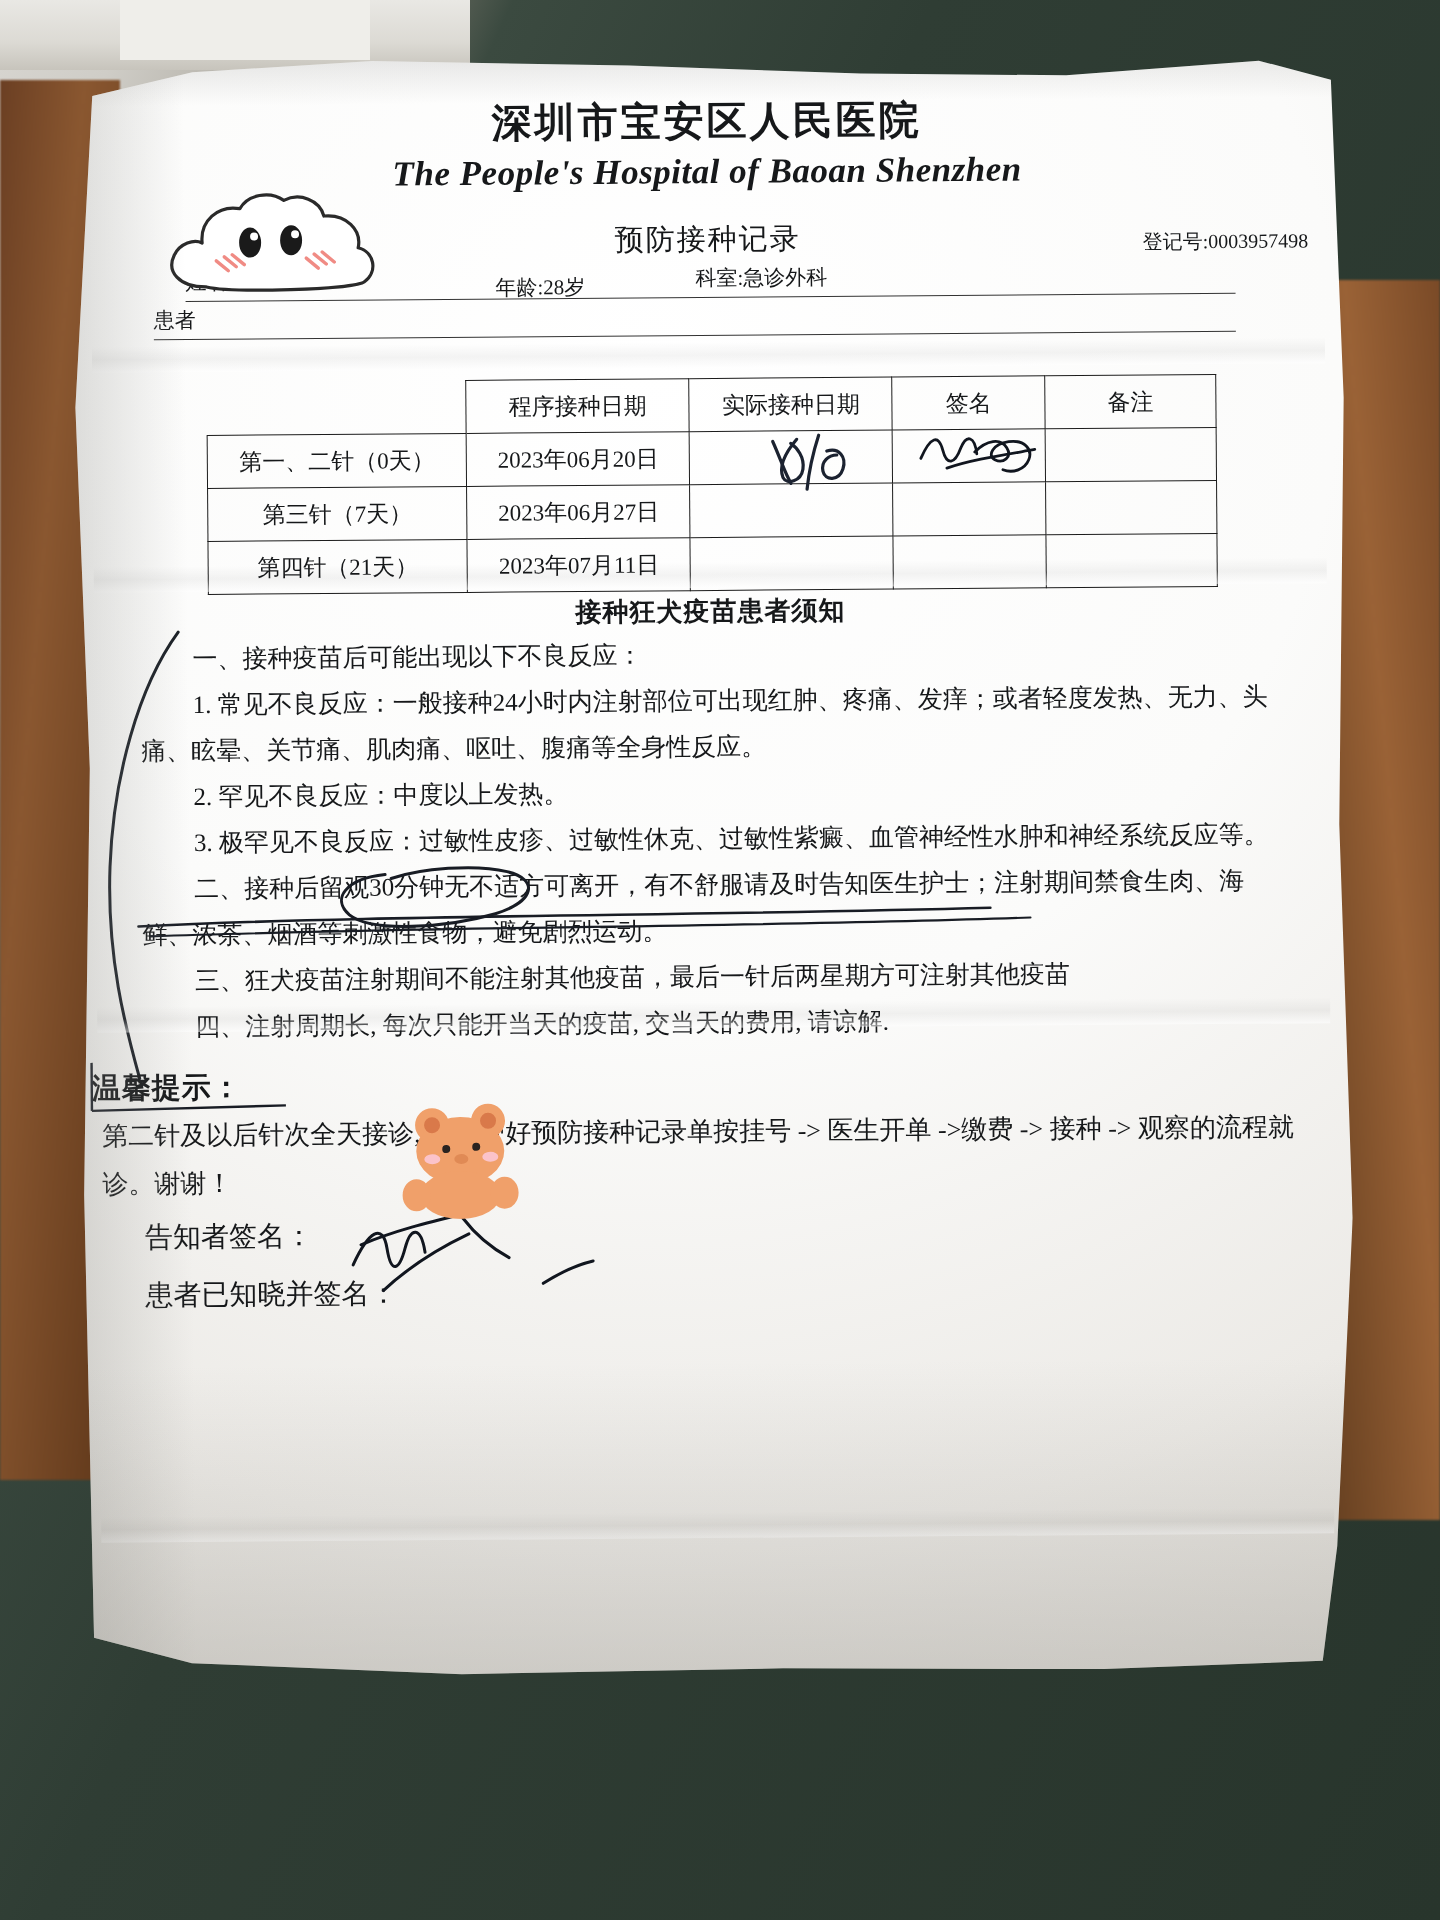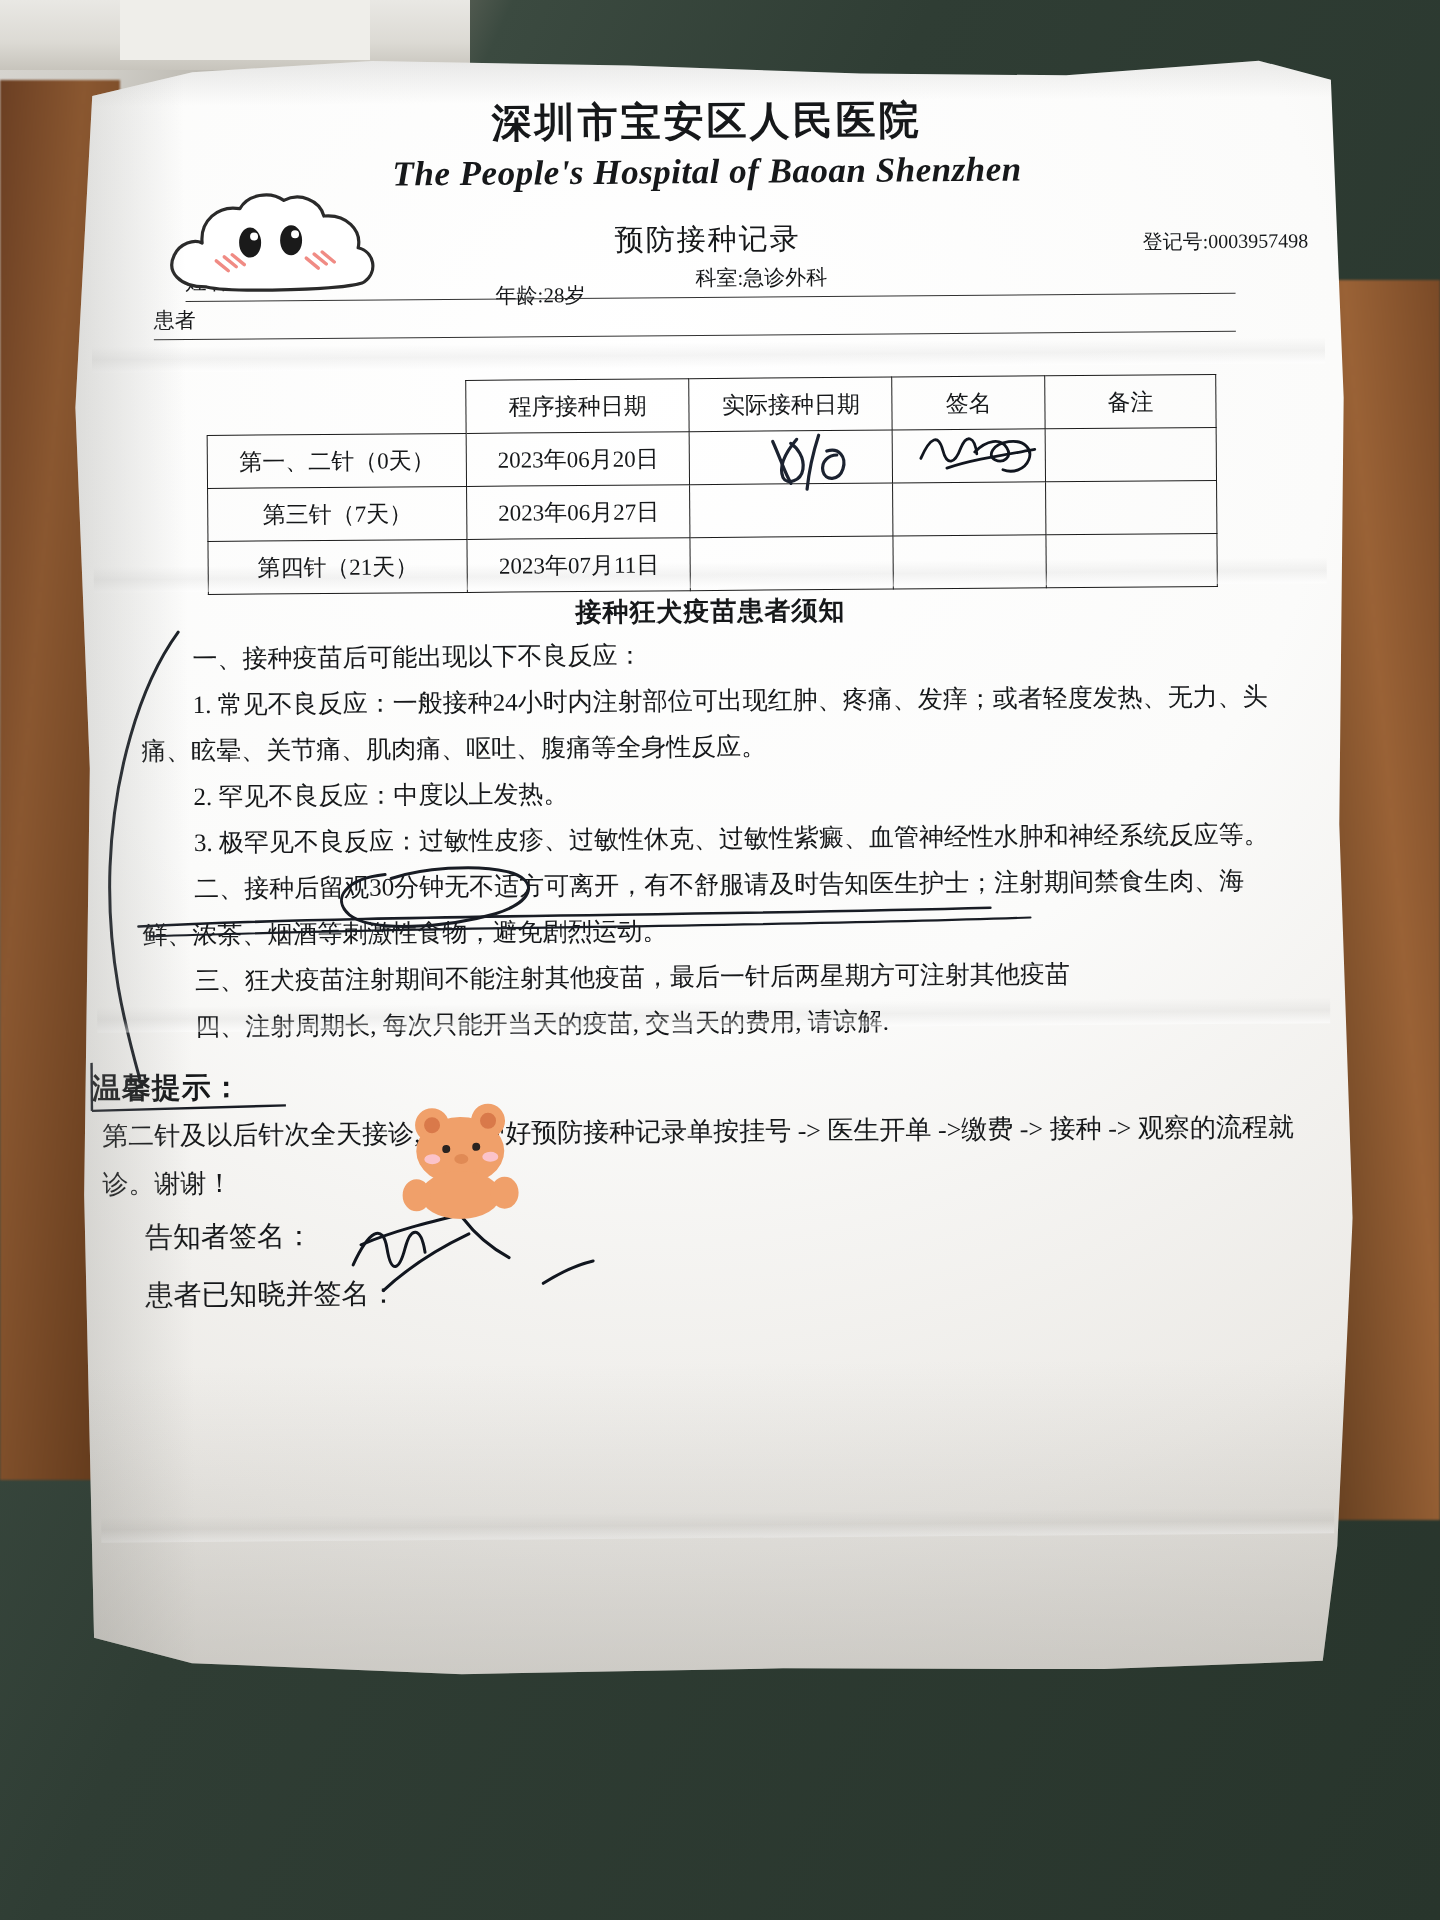--- a/index.html
+++ b/index.html
@@ -138,21 +138,21 @@
     top: 222px; left: 60px;
     width: 1130px;
     height: 58px;
     font-size: 21px;
   }
   .fields .f {
     position: absolute;
     white-space: nowrap;
   }
   .f-name   { left: 60px;  top: 0px; }
-  .f-age    { left: 370px; top: 16px; }
+  .f-age    { left: 370px; top: 8px; }
   .f-dept   { left: 570px; top: 0px; }
   .f-pat    { left: 28px;  top: 38px; }
   .rule1 {
     position: absolute;
     left: 60px; top: 33px; width: 1050px;
     border-bottom: 1.4px solid #333;
   }
   .rule2 {
     position: absolute;
     left: 28px; top: 71px; width: 1082px;

